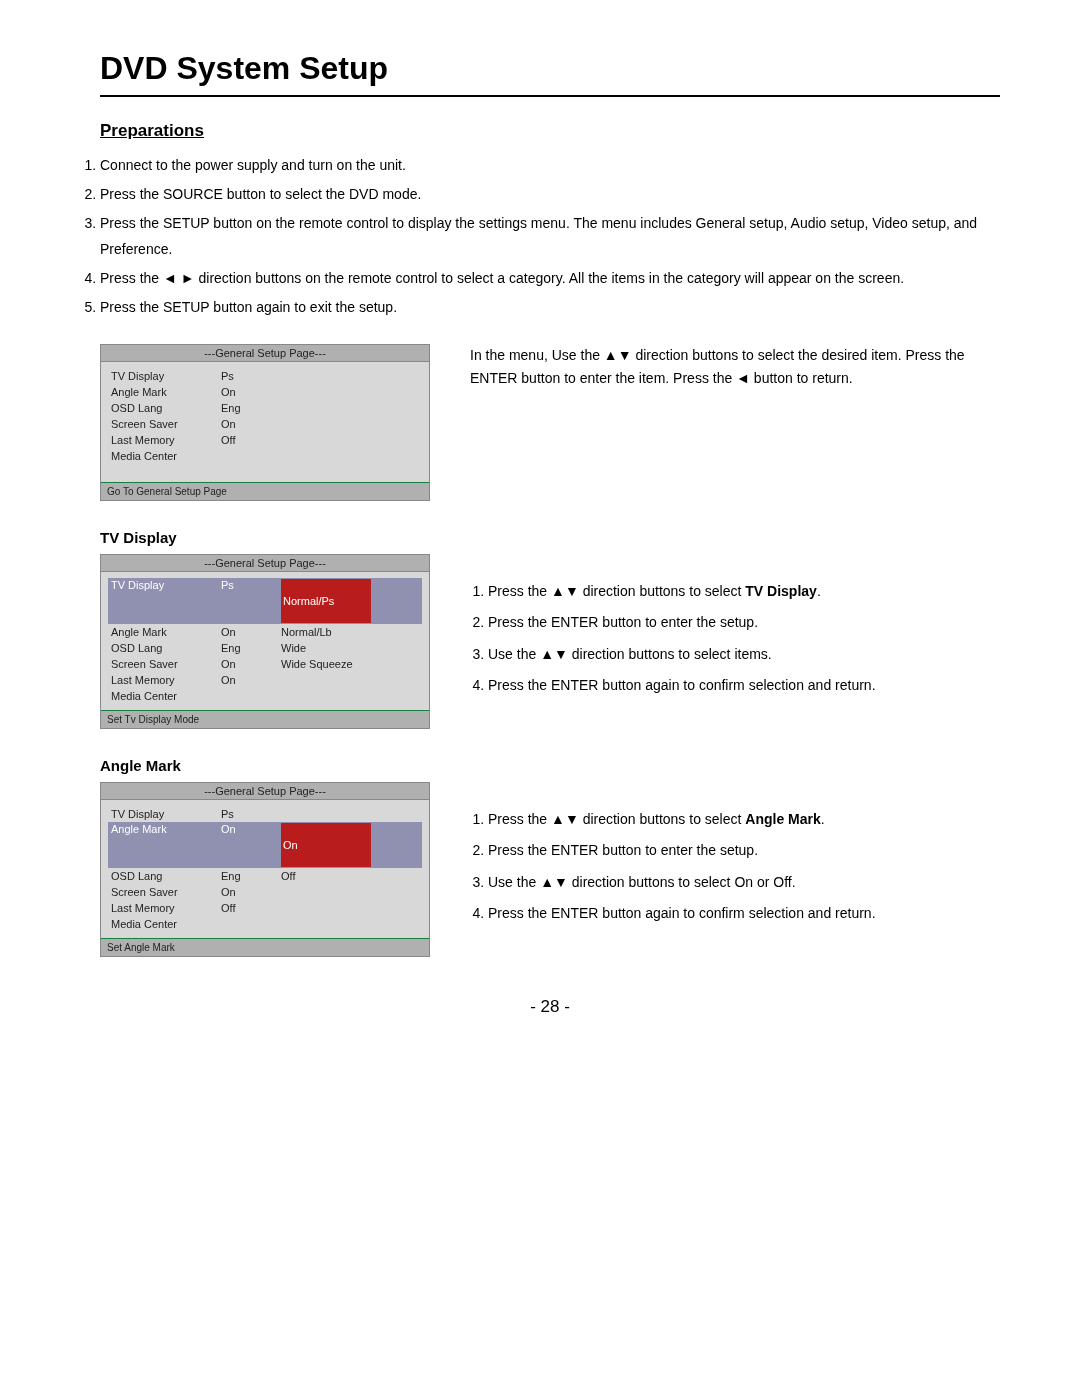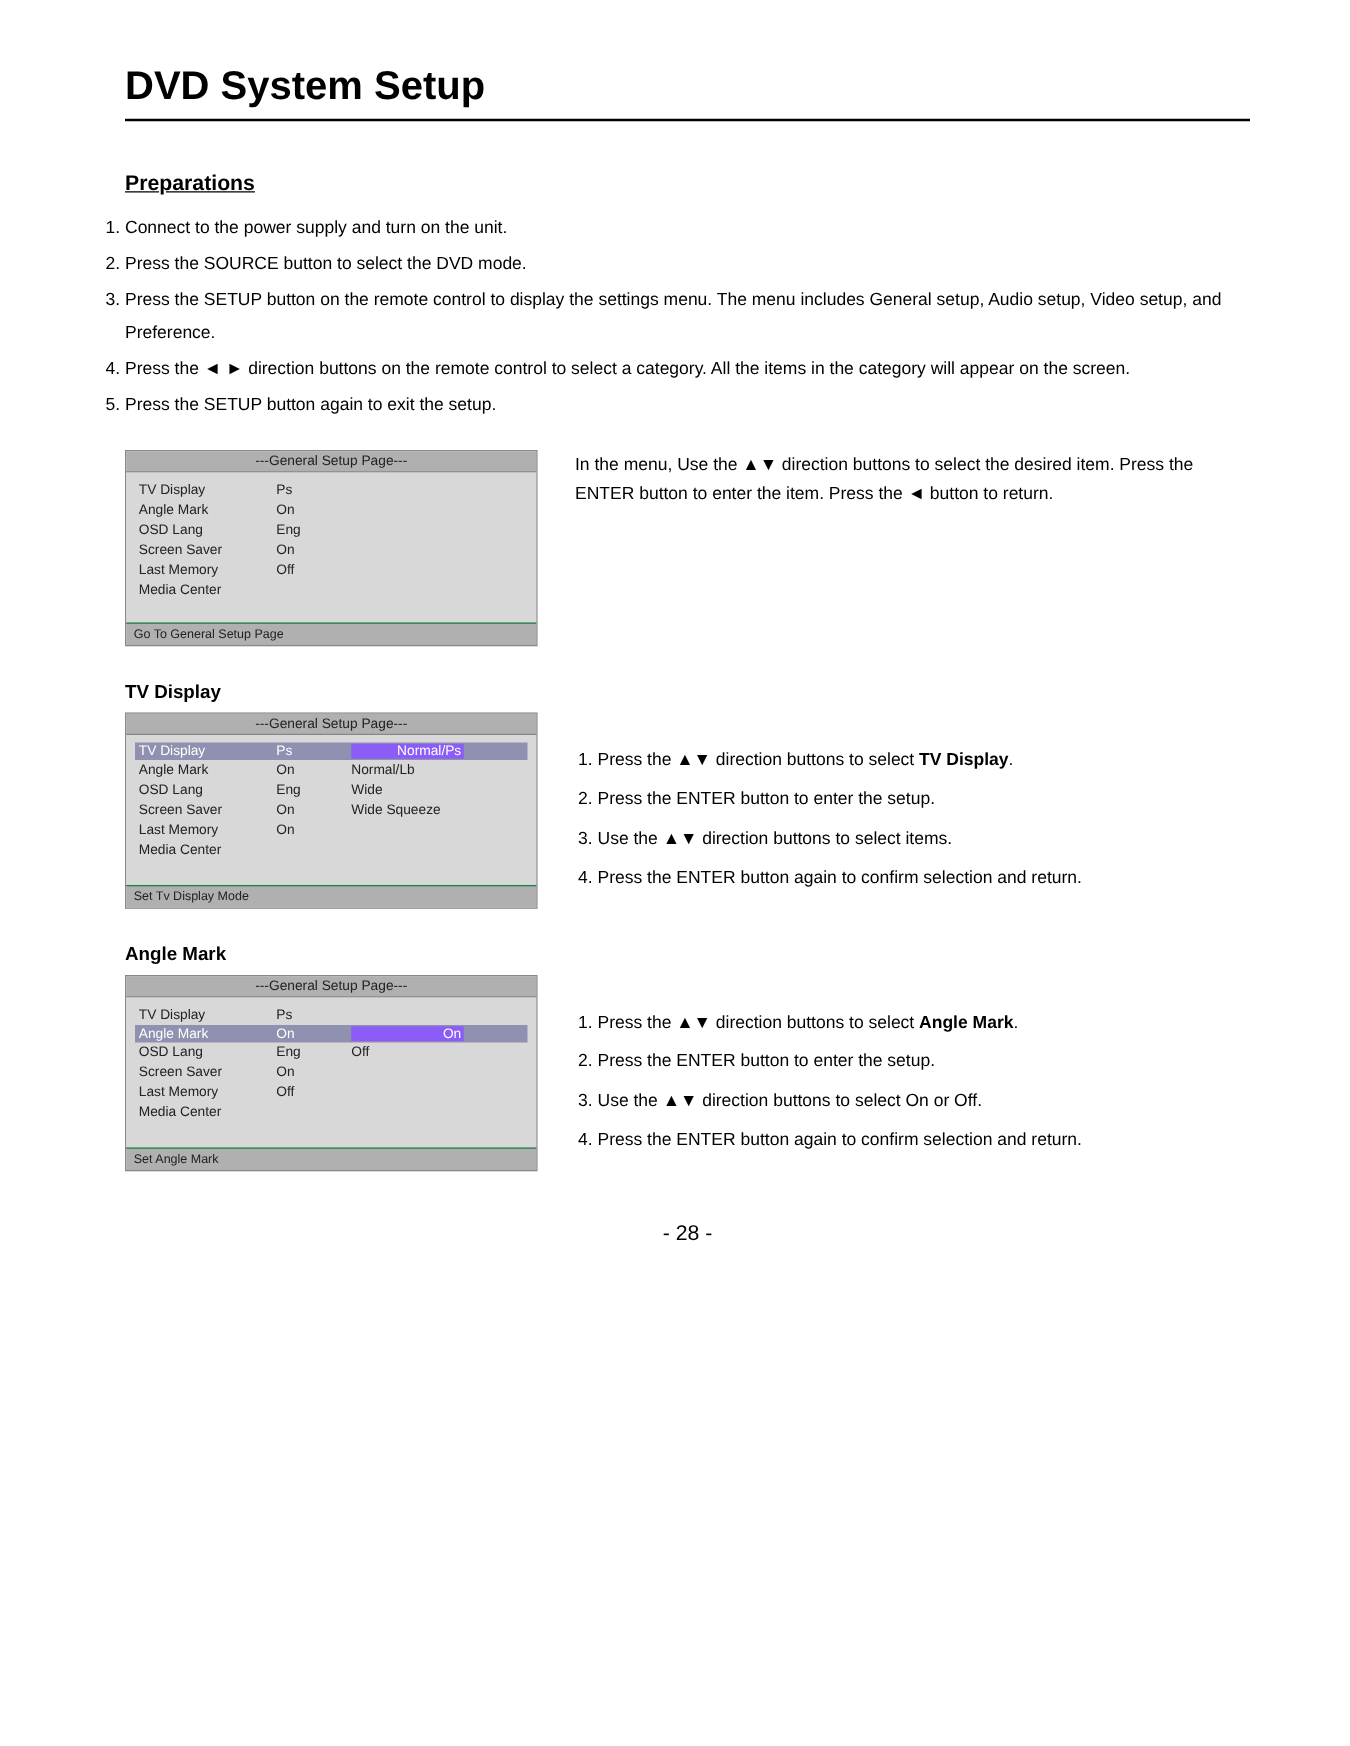--- a/index.html
+++ b/index.html
@@ -11,21 +11,21 @@
       width: 1080px;
       min-height: 1397px;
       padding: 50px 80px 60px 100px;
     }
 
     .page-title {
       font-size: 32px;
       font-weight: bold;
       border-bottom: 2px solid #000;
       padding-bottom: 8px;
-      margin-bottom: 40px;
+      margin-bottom: 24px;
     }
 
     .section-title {
       font-size: 17px;
       font-weight: bold;
       text-decoration: underline;
       margin-bottom: 12px;
     }
 
     .subsection-title {
@@ -47,21 +47,21 @@
       margin-bottom: 10px;
     }
 
     .section {
       margin-bottom: 24px;
     }
 
     
     .two-col {
       display: flex;
-      gap: 30px;
+      gap: 40px;
       margin-bottom: 28px;
       align-items: flex-start;
     }
 
     .screen-box {
       flex: 0 0 330px;
       border: 1px solid #888;
       background: #e8e8e8;
       font-size: 11px;
       color: #222;
@@ -92,24 +92,23 @@
       color: #fff;
       padding: 1px 3px;
       margin: 0 -3px;
     }
 
     .screen-col1 { width: 90px; }
     .screen-col2 { width: 40px; }
     .screen-col3 { width: 90px; }
 
     .screen-col3-highlight {
-      background: #8b5cf6;
+      background: #b91c1c;
       color: #fff;
-      padding: 0 2px;
-      text-align: right;
+      padding: 16px 2px;
     }
 
     .screen-footer {
       background: #b0b0b0;
       padding: 3px 6px;
       font-size: 10px;
       border-top: 1px solid #15803d;
     }
 
     .text-col {

